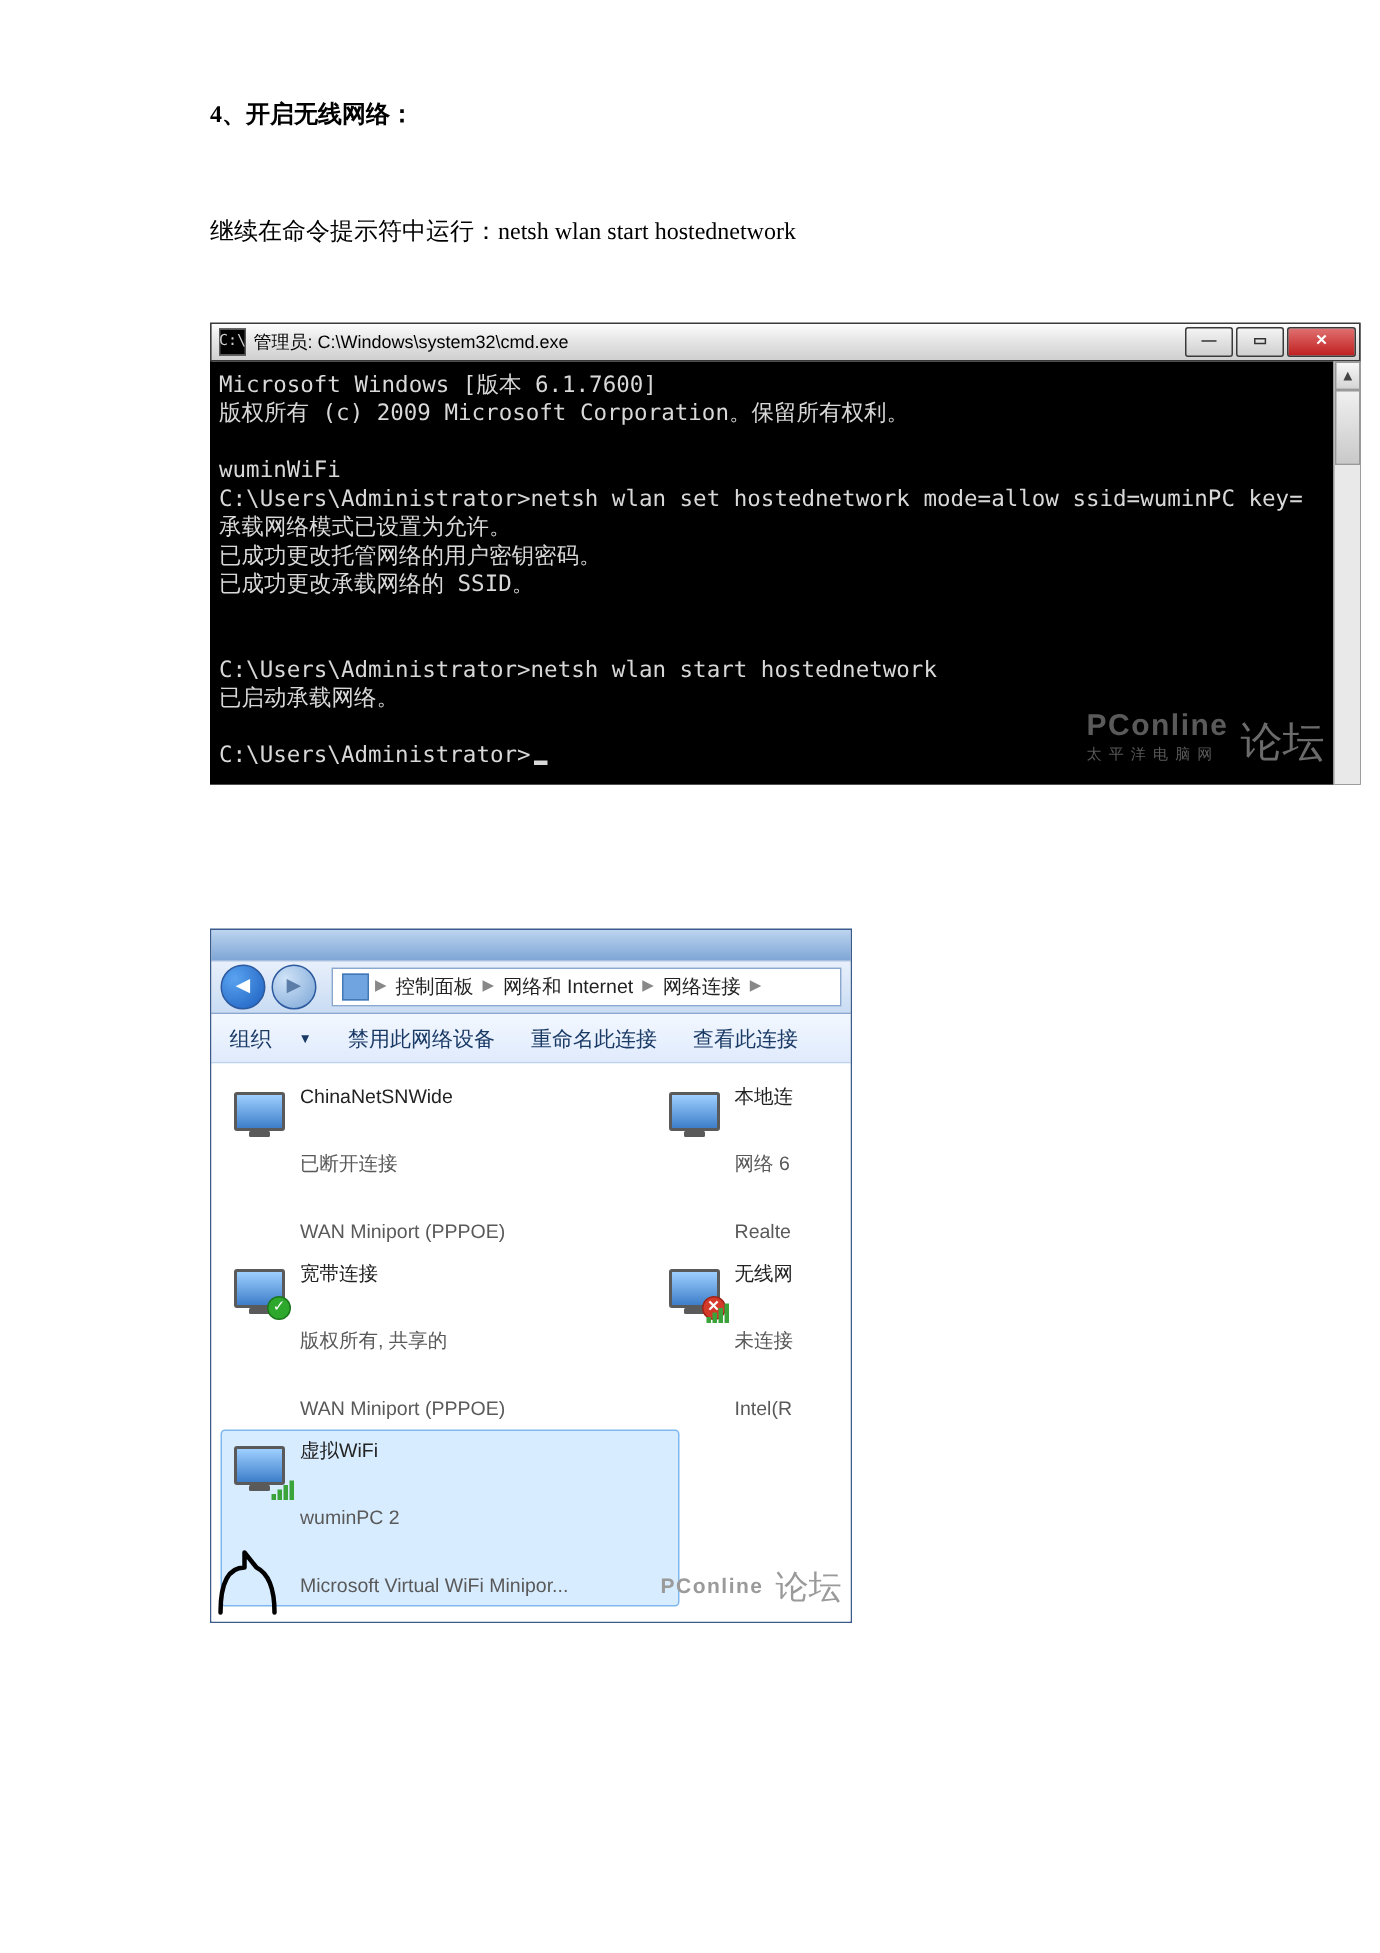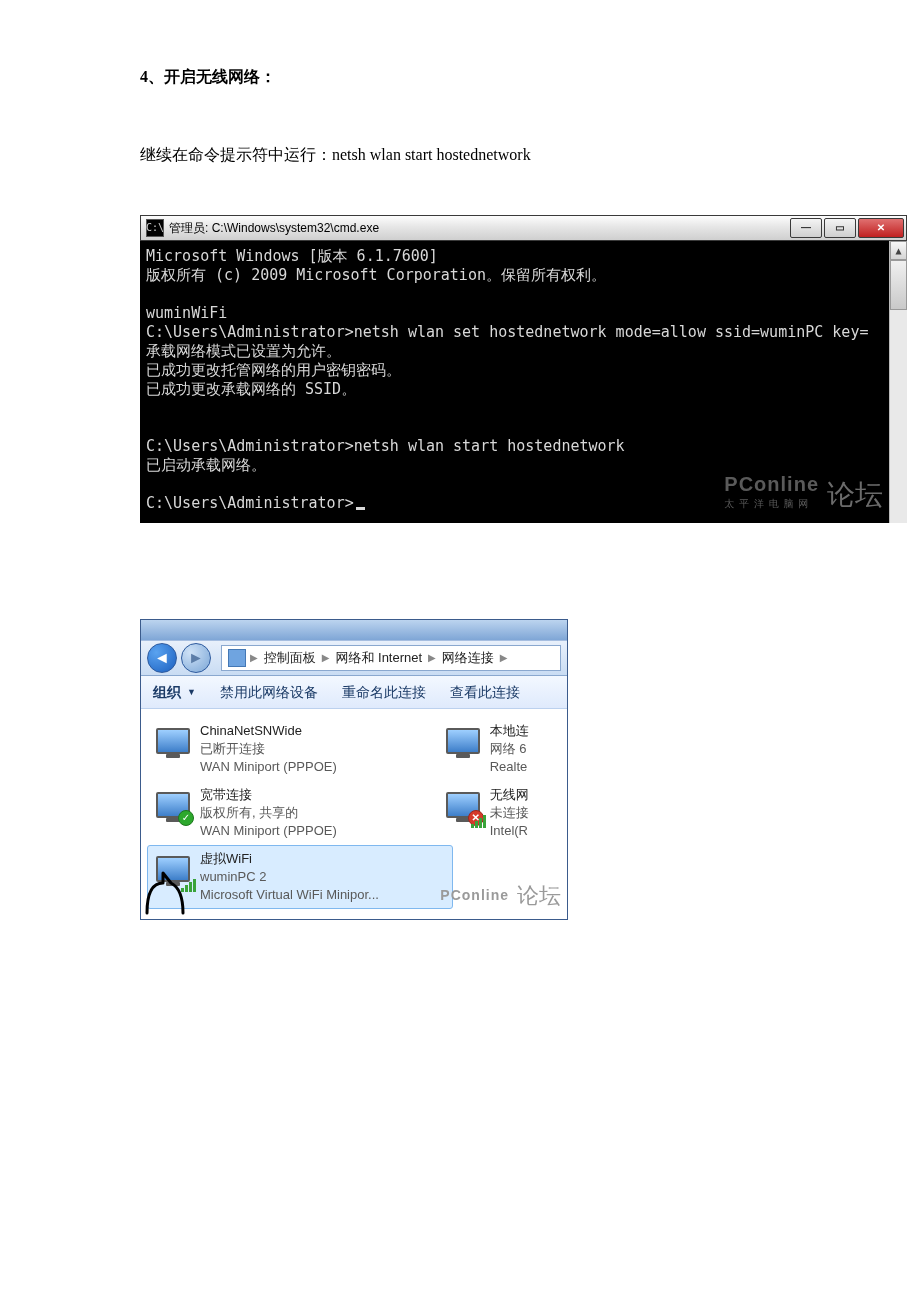--- a/index.html
+++ b/index.html
@@ -127,21 +127,21 @@
   .addr .seg{padding:0 2px;white-space:nowrap;}
   .addr .fico{
     width:16px;height:16px;background:#6fa4e0;border:1px solid #4478b5;
   }
   .exp-toolbar{
     background:linear-gradient(#f3f8ff,#dfeafc);
     border-bottom:1px solid #bcd1ee;
     height:32px;display:flex;align-items:center;font-size:14px;color:#1a3a66;
   }
   .tb-item{padding:0 12px;white-space:nowrap;}
-  .tb-item.first{font-weight:bold;display:flex;align-items:center;gap:4px;}
+  .tb-item.first{font-weight:normal;display:flex;align-items:center;gap:16px;}
   .tb-item .dd{font-size:9px;margin-left:2px;}
 
   .exp-body{
     background:#fff;padding:8px 6px 10px 6px;position:relative;
   }
   .conn-row{display:flex;}
   .conn{
     display:flex;gap:8px;padding:4px 6px;width:300px;align-items:flex-start;
     font-size:13px;line-height:18px;color:#222;border:1px solid transparent;border-radius:3px;
   }
@@ -167,21 +167,21 @@
     position:absolute;right:-4px;bottom:-4px;display:flex;gap:1px;align-items:flex-end;
   }
   .bars span{display:block;width:3px;background:#3aa33a;}
   .bars span:nth-child(1){height:4px;}
   .bars span:nth-child(2){height:7px;}
   .bars span:nth-child(3){height:10px;}
   .bars span:nth-child(4){height:13px;}
   .conn.sel{
     background:#d8ecff;border:1px solid #7fb8ef;
   }
-  .conn .sub{color:#595959;}
+  .conn .sub{color:#595959;margin-top:27px;}
   .conn.right{width:120px;overflow:hidden;}
   .conn.right .txt{white-space:nowrap;}
 
   .exp-watermark{
     position:absolute;right:6px;bottom:6px;display:flex;align-items:center;gap:8px;
     color:#9a9a9a;font-size:22px;
   }
   .exp-watermark .pc{font-size:14px;font-weight:bold;letter-spacing:1px;}
 
   .hand{

